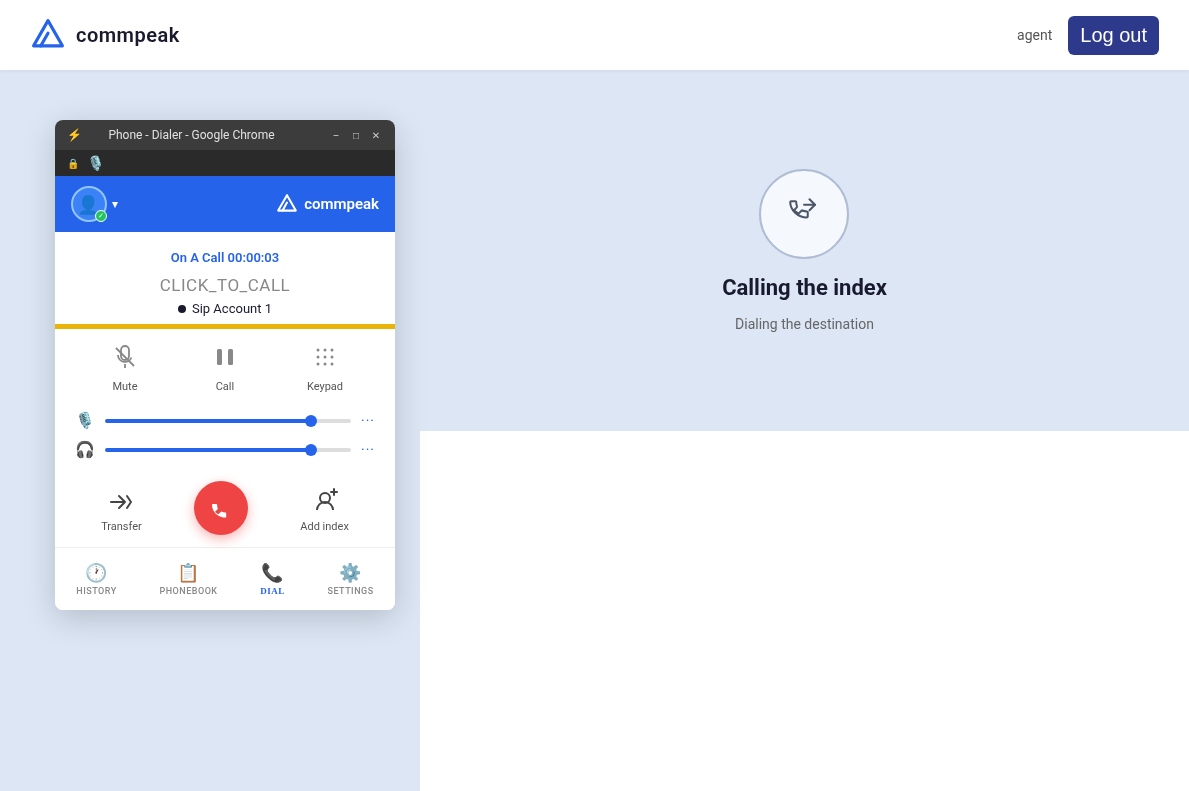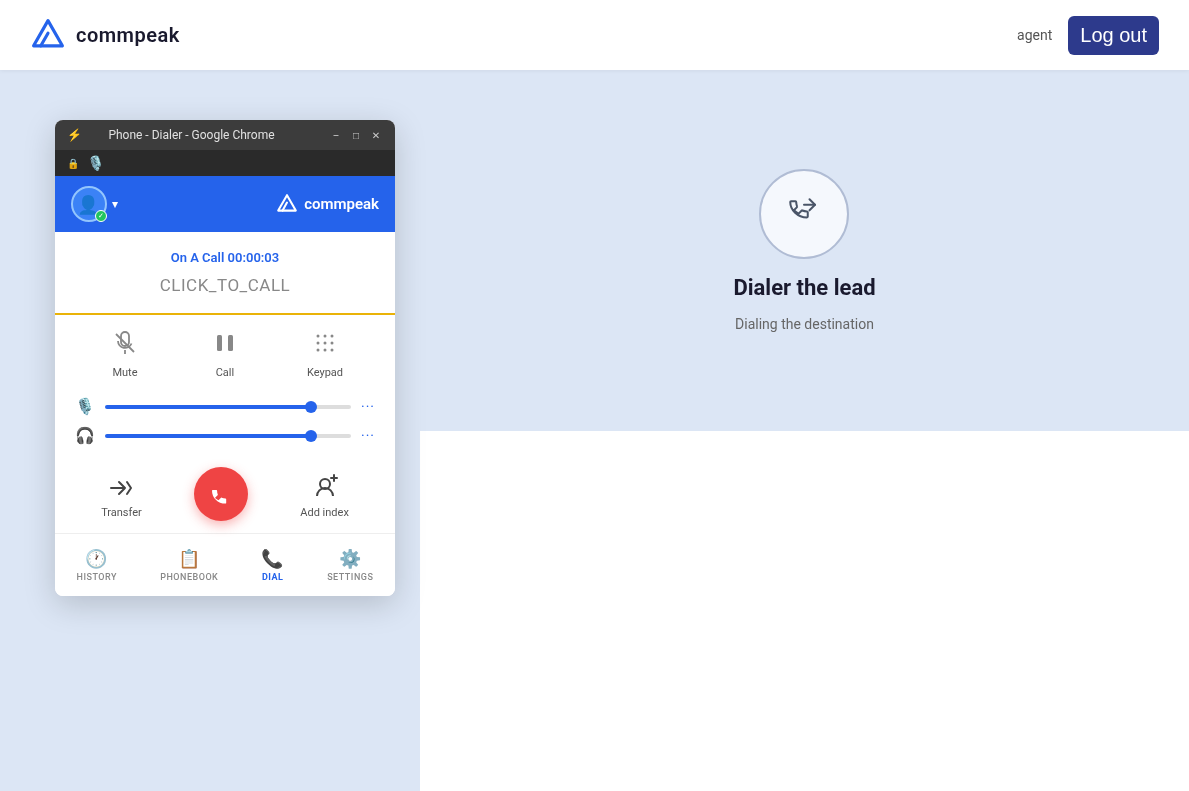--- a/index.html
+++ b/index.html
@@ -289,22 +289,22 @@
     .sip-text {
       color: #1a1a2e;
       font-size: 13px;
     }
 
     
     .call-controls {
       display: flex;
       justify-content: space-around;
       padding: 10px 20px 8px;
-      border-top: 2px solid #eab308;
-      margin-top: 10px;
+      border-top: 5px solid #eab308;
+      margin-top: 0;
     }
     .control-item {
       display: flex;
       flex-direction: column;
       align-items: center;
       gap: 5px;
       cursor: pointer;
     }
     .control-icon {
       width: 36px;
@@ -425,20 +425,21 @@
     }
     .nav-label {
       font-size: 9px;
       color: #888;
       font-weight: 500;
       letter-spacing: 0.5px;
     }
     .nav-label.active {
       color: #2563eb;
       font-weight: 700;
+      font-family: Liberation Serif, serif;
     }
   </style>
 </head>
 <body>
 
 <header class="app-header">
   <div class="app-logo">
     <svg class="logo-icon" viewBox="0 0 40 40" fill="none">
       <polygon points="20,4 36,32 4,32" fill="none" stroke="#2563eb" stroke-width="3.5" stroke-linejoin="round"></polygon>
       <line x1="12" y1="32" x2="20" y2="18" stroke="#2563eb" stroke-width="3.5" stroke-linecap="round"></line>
@@ -483,20 +484,24 @@
             <polygon points="15,3 27,24 3,24" fill="none" stroke="white" stroke-width="2.8" stroke-linejoin="round"></polygon>
             <line x1="9" y1="24" x2="15" y2="13" stroke="white" stroke-width="2.8" stroke-linecap="round"></line>
           </svg>
           <span class="dialer-logo-text">commpeak</span>
         </div>
       </div>
 
       <div class="call-status">
         <div class="on-call-text">On A Call 00:00:03</div>
         <div class="click-to-call">CLICK_TO_CALL</div>
+        <div class="sip-account">
+          <div class="sip-dot"></div>
+          <span class="sip-text">Sip Account 1</span>
+        </div>
       </div>
 
       <div class="call-controls">
         <div class="control-item">
           <div class="control-icon">
             <svg width="24" height="24" viewBox="0 0 24 24" fill="none">
               <path d="M12 1a4 4 0 0 1 4 4v6a4 4 0 0 1-8 0V5a4 4 0 0 1 4-4z" stroke="#888" stroke-width="1.8" fill="none"></path>
               <line x1="3" y1="3" x2="21" y2="21" stroke="#888" stroke-width="1.8"></line>
               <path d="M5 10a7 7 0 0 0 13.5 2.5" stroke="#888" stroke-width="1.8" fill="none"></path>
               <line x1="12" y1="19" x2="12" y2="23" stroke="#888" stroke-width="1.8"></line>
@@ -600,19 +605,19 @@
   <div class="right-panel">
     <div class="right-top">
       <div class="calling-card">
         <div class="call-icon-circle">
           <svg class="call-icon-svg" viewBox="0 0 48 48" fill="none">
             <path d="M10 12c1.5 1.5 3.2 2.8 5.1 3.6l3.2-3.2c.3-.3.7-.4 1-.2 1.5.7 3.2 1 4.9 1 .5 0 .9.4.9.9v4.7c0 .5-.4.9-.9.9C14 19.7 6 11.7 6 2.9c0-.5.4-.9.9-.9h4.7c.5 0 .9.4.9.9 0 1.7.3 3.3.9 4.9.2.3 0 .7-.3 1L10 12z" fill="none" stroke="#4a5568" stroke-width="2.2" transform="translate(3, 8)"></path>
             <path d="M30 8l6 6-6 6" stroke="#4a5568" stroke-width="2.2" stroke-linecap="round" stroke-linejoin="round"></path>
             <line x1="24" y1="14" x2="36" y2="14" stroke="#4a5568" stroke-width="2.2" stroke-linecap="round"></line>
           </svg>
         </div>
-        <div class="calling-title">Dialer the lead</div>
+        <div class="calling-title">Calling the index</div>
         <div class="calling-subtitle">Dialing the destination</div>
       </div>
     </div>
     <div class="right-bottom"></div>
   </div>
 </div>
 
 </body></html>

